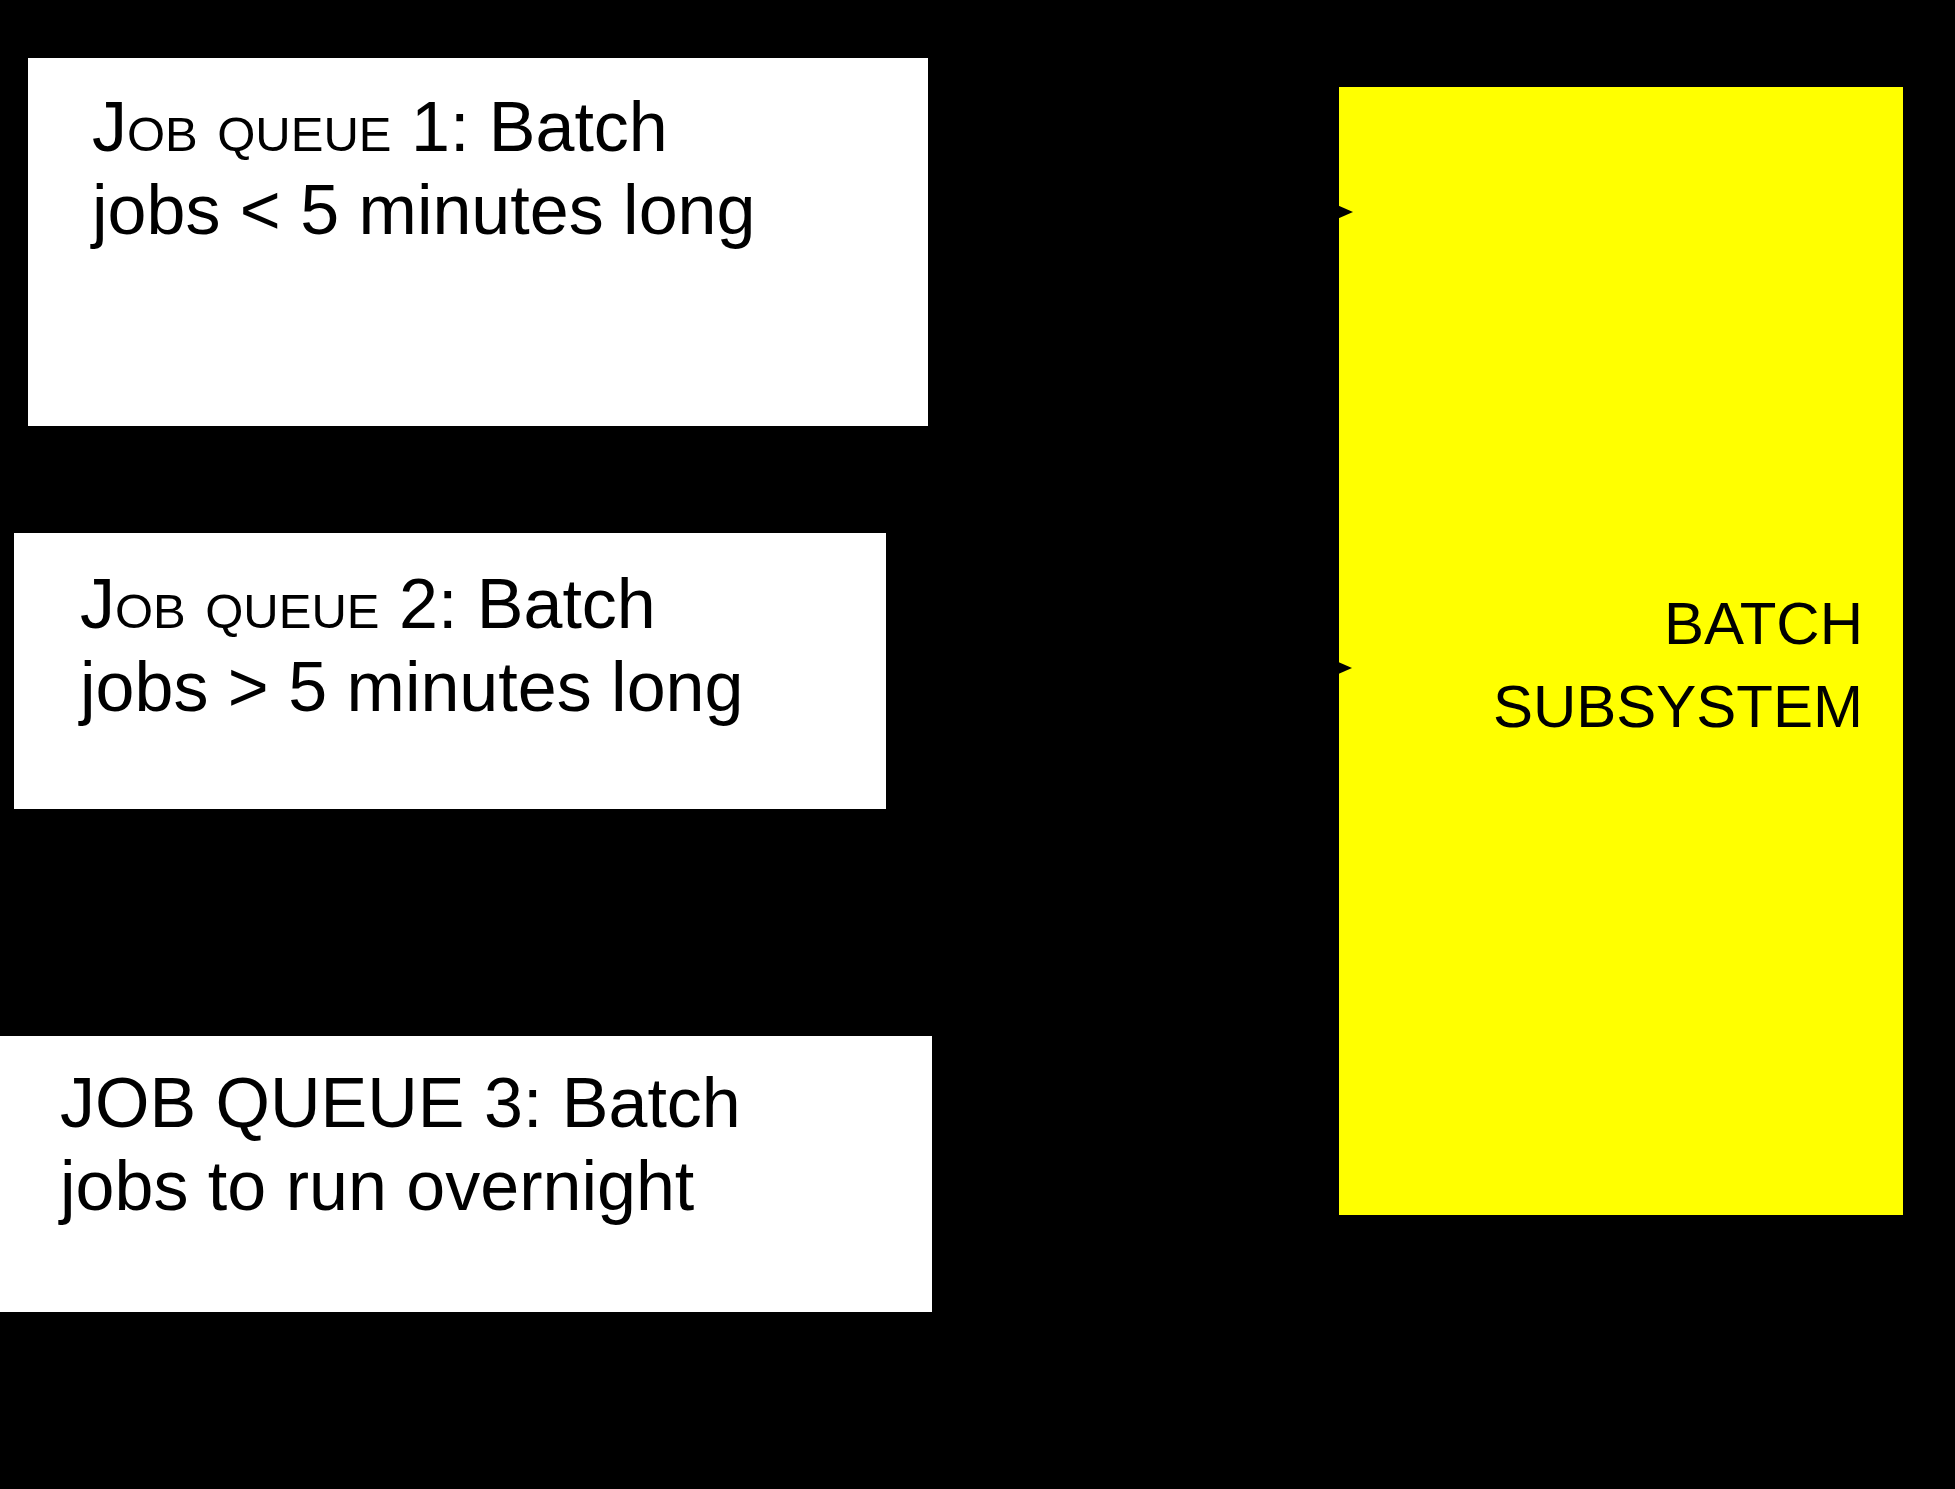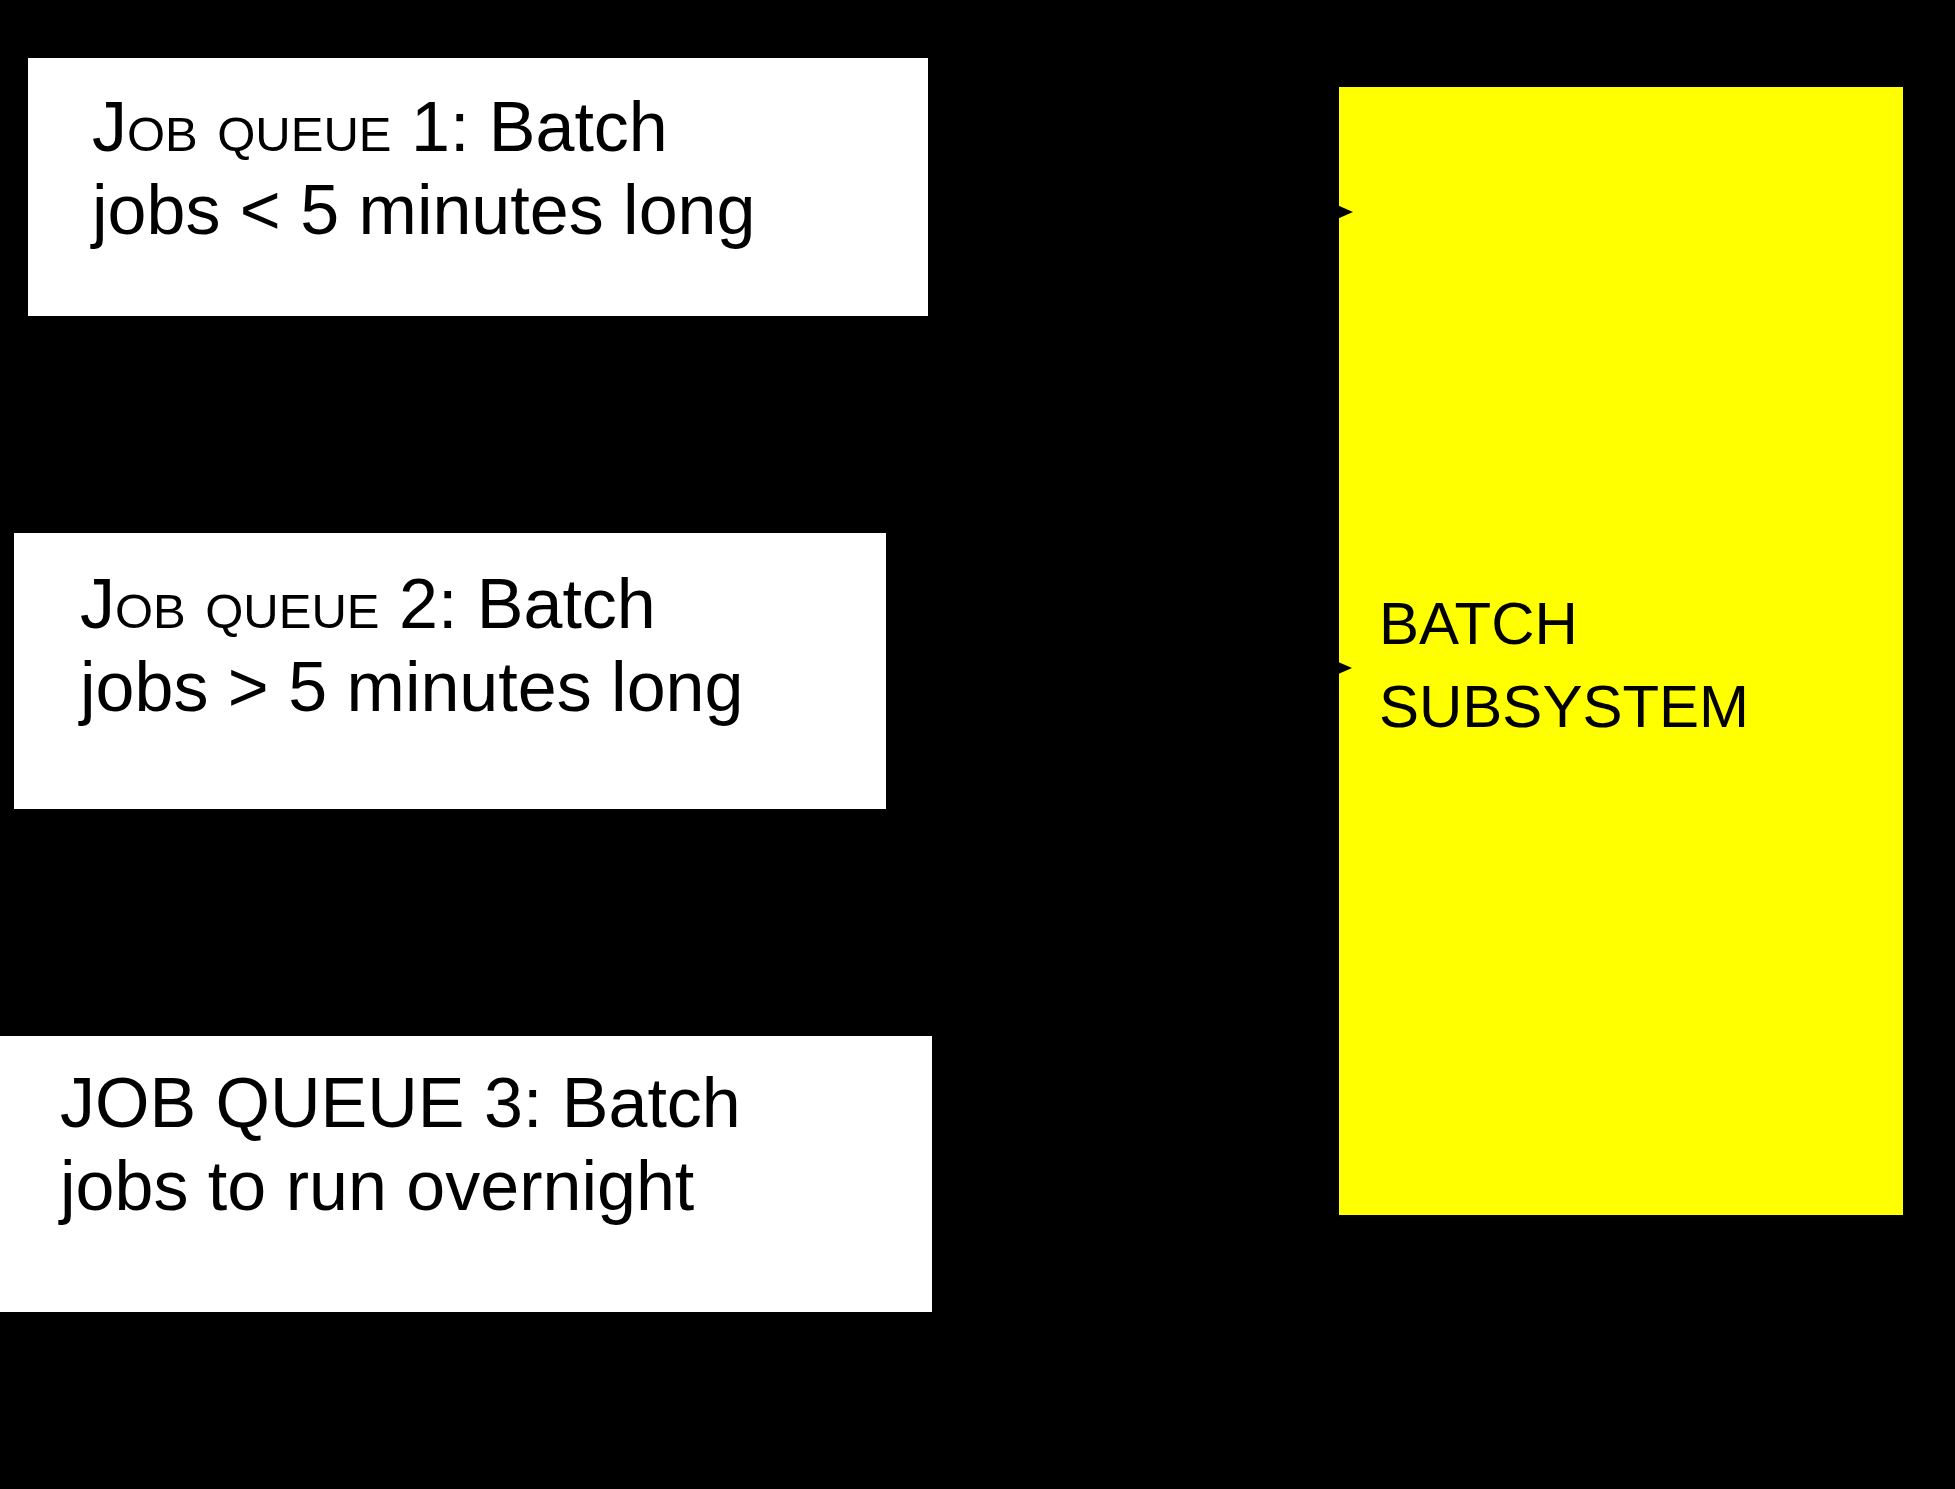--- a/index.html
+++ b/index.html
@@ -20,35 +20,35 @@
     background: #ffffff;
     color: #000000;
     font-size: 70px;
     line-height: 1.18;
     font-weight: 400;
     box-sizing: border-box;
   }
   .queue-box .sc {
     font-variant: small-caps;
   }
-  #queue-box-1 { left: 28px;  top: 58px;   width: 900px; height: 258px; padding: 28px 130px 0 64px; }
+  #queue-box-1 { left: 28px;  top: 58px;   width: 900px; height: 368px; padding: 28px 130px 0 64px; }
   #queue-box-2 { left: 14px;  top: 533px;  width: 872px; height: 276px; padding: 30px 140px 0 66px; }
   #queue-box-3 { left: 0px;   top: 992px;  width: 932px; height: 276px; padding: 26px 150px 0 60px; margin-top: 44px; }
   .subsystem-box {
     position: absolute;
     left: 1339px;
     top: 87px;
     width: 564px;
     height: 1128px;
     background: #ffff00;
     color: #000000;
     display: flex;
     align-items: center;
     justify-content: center;
-    text-align: left;
+    text-align: right;
     font-size: 60px;
     line-height: 1.38;
     font-weight: 400;
     box-sizing: border-box;
     padding: 30px 40px 0 40px;
   }
   .connector-svg {
     position: absolute;
     left: 0;
     top: 0;

